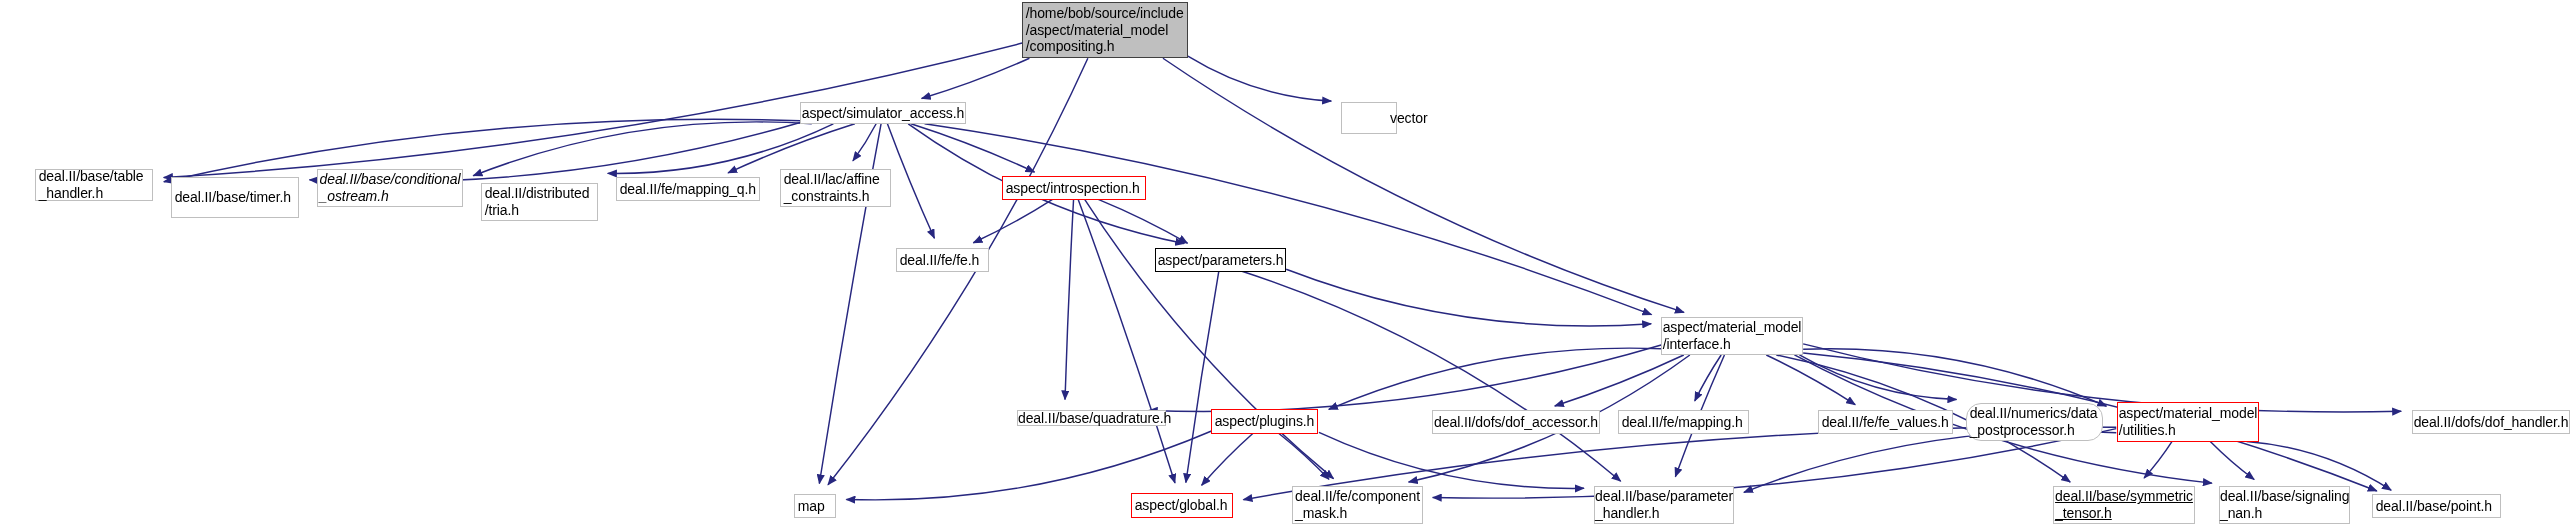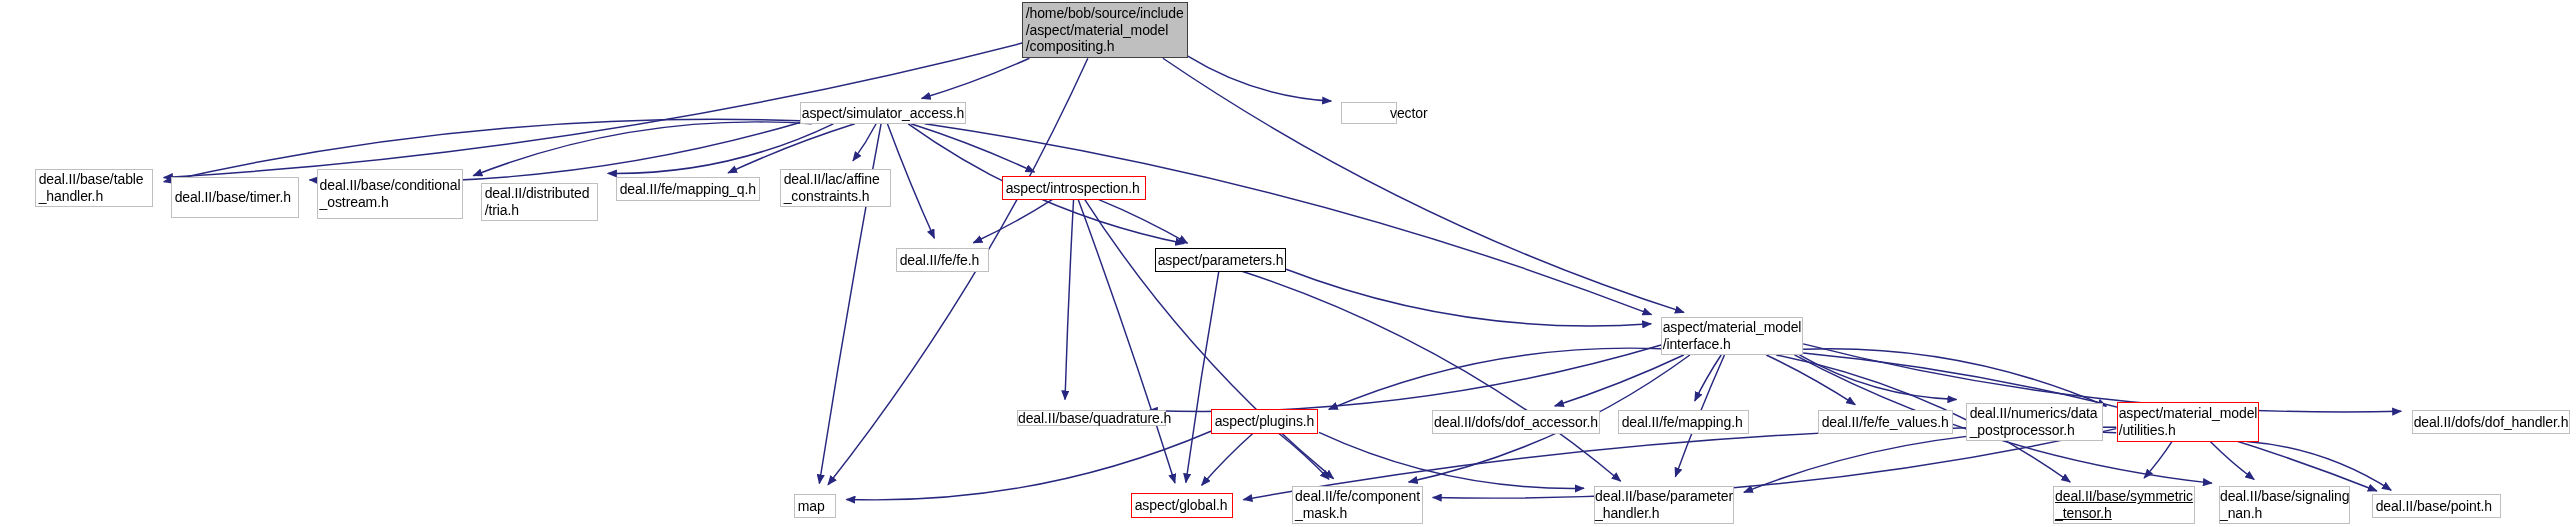--- a/index.html
+++ b/index.html
@@ -91,42 +91,42 @@
         <path d="M2385.3,485.0 Q2371.5,506.3 2354.6,525.2" fill="none" stroke="#27277f" stroke-width="1.6" marker-end="url(#arrow)"></path>
         <path d="M2427.3,485.0 Q2449.8,507.7 2475.5,526.8" fill="none" stroke="#27277f" stroke-width="1.6" marker-end="url(#arrow)"></path>
         <path d="M2467.3,485.0 Q2553.3,491.9 2626.0,538.5" fill="none" stroke="#27277f" stroke-width="1.6" marker-end="url(#arrow)"></path>
       </g>
   </svg>
   <div id="nodes">
       <div class="node root" style="left: 1022px; top: 1.8px; width: 166px; height: 56px;"><span class="lbl">/home/bob/source/include
 /aspect/material_model
 /compositing.h</span></div>
       <div class="node" style="left: 800px; top: 102px; width: 166px; height: 22px;"><span class="lbl">aspect/simulator_access.h</span></div>
-      <div class="node" style="left: 1341px; top: 102px; width: 56px; height: 22px; padding-left: 48px;"><span class="lbl">vector</span></div>
-      <div class="node" style="left: 35px; top: 169px; width: 118px; height: 38px;"><span class="lbl">deal.II/base/table
+      <div class="node" style="left: 1341px; top: 102px; width: 56px; height: 32px; padding-left: 48px;"><span class="lbl">vector</span></div>
+      <div class="node" style="left: 35px; top: 169px; width: 118px; height: 32px;"><span class="lbl">deal.II/base/table
 _handler.h</span></div>
       <div class="node" style="left: 171px; top: 177px; width: 128px; height: 41px;"><span class="lbl">deal.II/base/timer.h</span></div>
-      <div class="node" style="left: 317px; top: 169px; width: 146px; height: 50px;"><span class="lbl">deal.II/base/conditional
+      <div class="node" style="left: 317px; top: 169px; width: 146px; height: 38px; font-style: italic;"><span class="lbl">deal.II/base/conditional
 _ostream.h</span></div>
       <div class="node" style="left: 481px; top: 183px; width: 117px; height: 38px;"><span class="lbl">deal.II/distributed
 /tria.h</span></div>
       <div class="node" style="left: 616px; top: 177px; width: 144px; height: 24px;"><span class="lbl">deal.II/fe/mapping_q.h</span></div>
       <div class="node" style="left: 780px; top: 169px; width: 111px; height: 38px;"><span class="lbl">deal.II/lac/affine
 _constraints.h</span></div>
       <div class="node red" style="left: 1002px; top: 176px; width: 144px; height: 24px;"><span class="lbl">aspect/introspection.h</span></div>
       <div class="node" style="left: 896px; top: 248px; width: 93px; height: 24px;"><span class="lbl">deal.II/fe/fe.h</span></div>
       <div class="node black" style="left: 1155px; top: 248px; width: 131px; height: 24px;"><span class="lbl">aspect/parameters.h</span></div>
       <div class="node" style="left: 1661px; top: 317px; width: 142px; height: 38px;"><span class="lbl">aspect/material_model
 /interface.h</span></div>
       <div class="node" style="left: 1017px; top: 410px; width: 149px; height: 16px;"><span class="lbl">deal.II/base/quadrature.h</span></div>
       <div class="node red" style="left: 1211px; top: 409px; width: 107px; height: 24.6px;"><span class="lbl">aspect/plugins.h</span></div>
       <div class="node" style="left: 1432px; top: 410px; width: 168px; height: 24px;"><span class="lbl">deal.II/dofs/dof_accessor.h</span></div>
       <div class="node" style="left: 1618px; top: 410px; width: 131px; height: 24px;"><span class="lbl">deal.II/fe/mapping.h</span></div>
       <div class="node" style="left: 1818px; top: 410px; width: 135px; height: 24px;"><span class="lbl">deal.II/fe/fe_values.h</span></div>
-      <div class="node" style="left: 1966px; top: 403px; width: 137px; height: 38px;"><span class="lbl">deal.II/numerics/data
+      <div class="node" style="left: 1966px; top: 403px; width: 137px; height: 38px; border-radius: 15px;"><span class="lbl">deal.II/numerics/data
 _postprocessor.h</span></div>
       <div class="node red" style="left: 2117px; top: 402px; width: 142px; height: 40px;"><span class="lbl">aspect/material_model
 /utilities.h</span></div>
       <div class="node" style="left: 2412px; top: 410px; width: 158px; height: 24px;"><span class="lbl">deal.II/dofs/dof_handler.h</span></div>
       <div class="node" style="left: 794px; top: 494px; width: 42px; height: 24px;"><span class="lbl">map</span></div>
       <div class="node red" style="left: 1131px; top: 493px; width: 102px; height: 24.6px;"><span class="lbl">aspect/global.h</span></div>
       <div class="node" style="left: 1292px; top: 486px; width: 131px; height: 38px;"><span class="lbl">deal.II/fe/component
 _mask.h</span></div>
       <div class="node" style="left: 1594px; top: 486px; width: 140px; height: 38px;"><span class="lbl">deal.II/base/parameter
 _handler.h</span></div>

